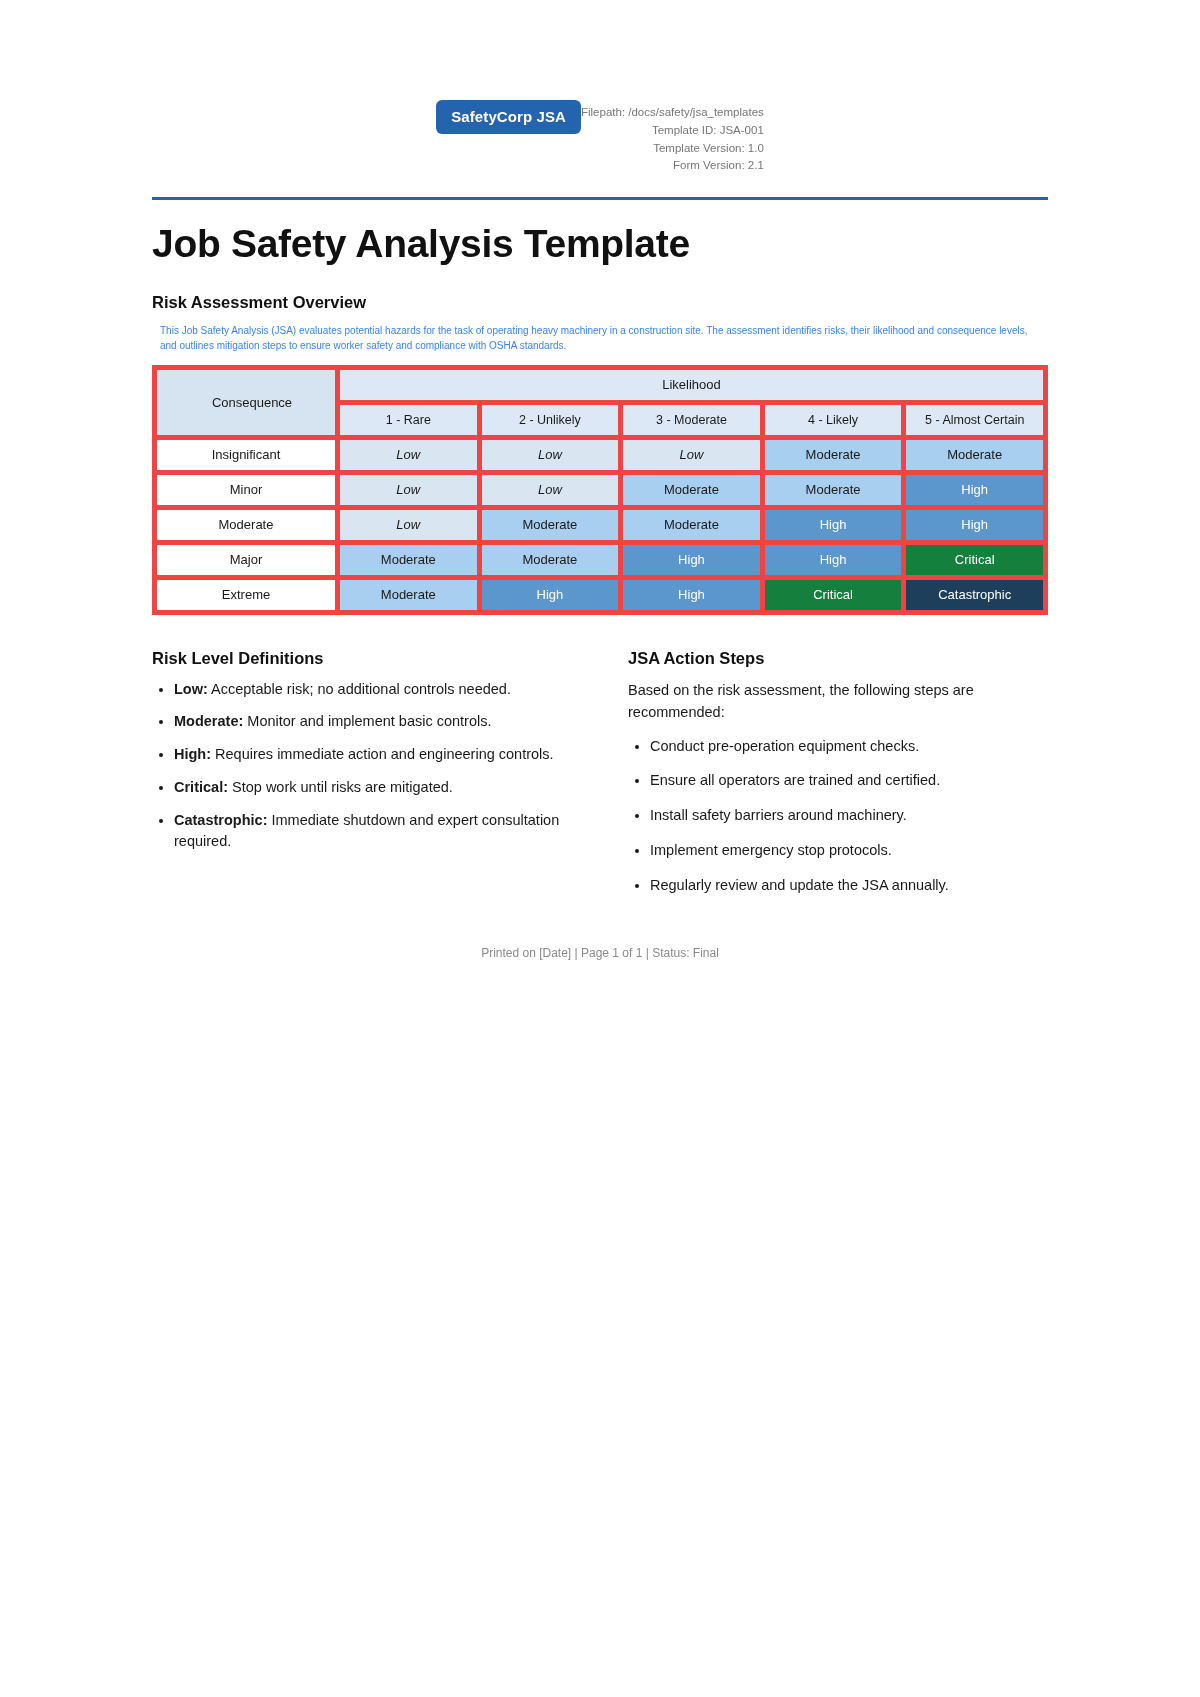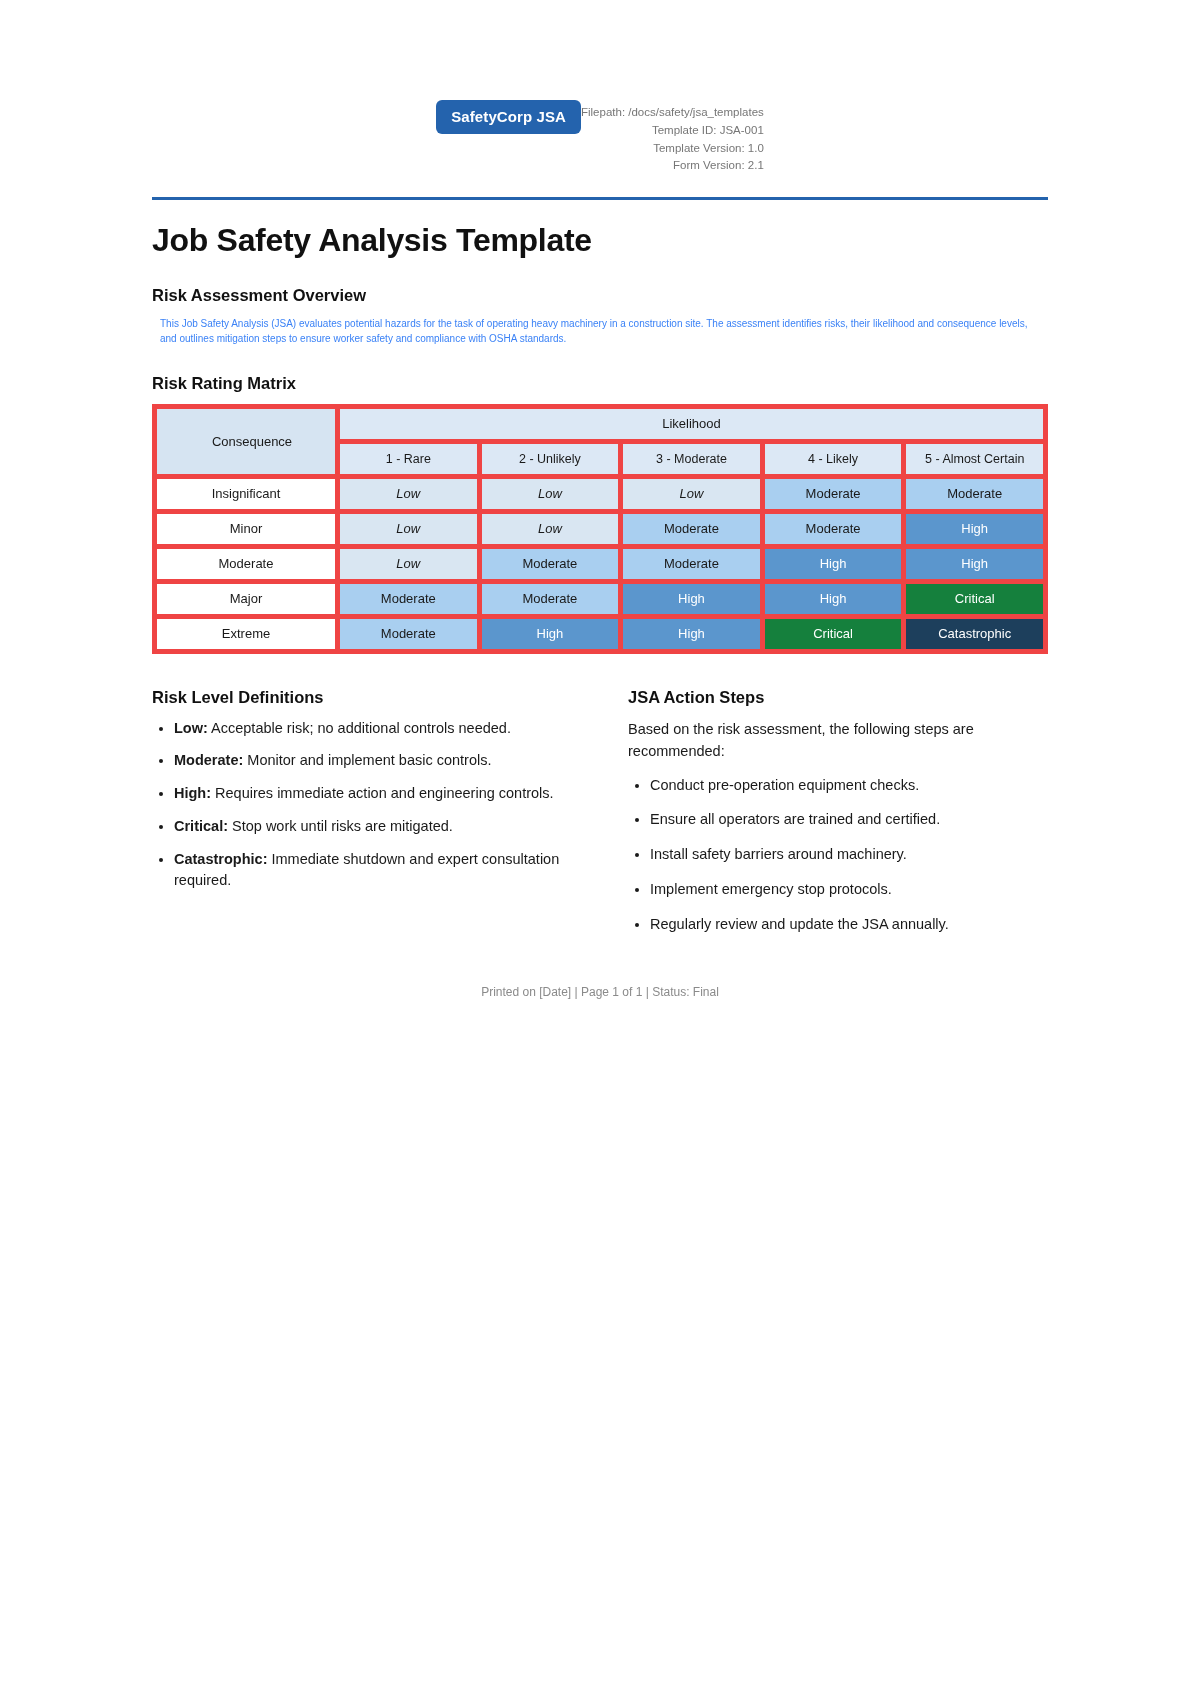--- a/index.html
+++ b/index.html
@@ -55,21 +55,21 @@
   .meta-block div { white-space: nowrap; }
 
   .header-rule {
     border: 0;
     border-top: 3px solid #2463ad;
     margin: 22px 0 0 0;
   }
 
   
   h1.doc-title {
-    font-size: 32px;
+    font-size: 39px;
     font-weight: bold;
     margin: 22px 0 0 0;
     letter-spacing: -0.3px;
     color: #111111;
   }
   h2.section-title {
     font-size: 16.5px;
     font-weight: bold;
     margin: 27px 0 11px 0;
     color: #111111;
@@ -183,21 +183,20 @@
       </div>
     </div>
 
     <hr class="header-rule">
 
     <h1 class="doc-title">Job Safety Analysis Template</h1>
 
     <h2 class="section-title">Risk Assessment Overview</h2>
     <p class="body-text">This Job Safety Analysis (JSA) evaluates potential hazards for the task of operating heavy machinery in a construction site. The assessment identifies risks, their likelihood and consequence levels, and outlines mitigation steps to ensure worker safety and compliance with OSHA standards.</p>
 
-    <h2 class="section-title">Risk Rating Matrix</h2>
 
     <div class="matrix-wrap">
       <table class="risk-matrix">
         <thead>
           <tr>
             <th class="hdr-consequence" rowspan="2">Consequence</th>
             <th class="hdr-likelihood" colspan="5">Likelihood</th>
           </tr>
           <tr>
             <th class="hdr-level">1 - Rare</th>

